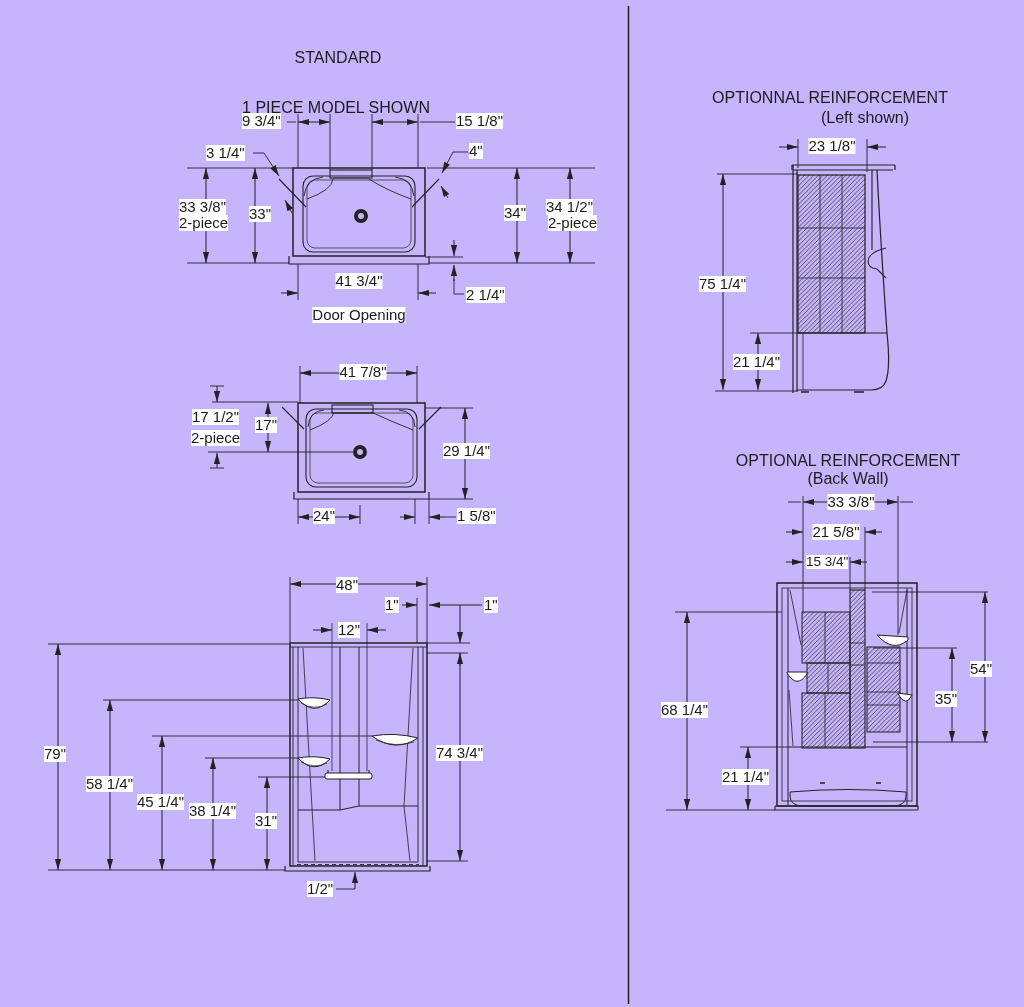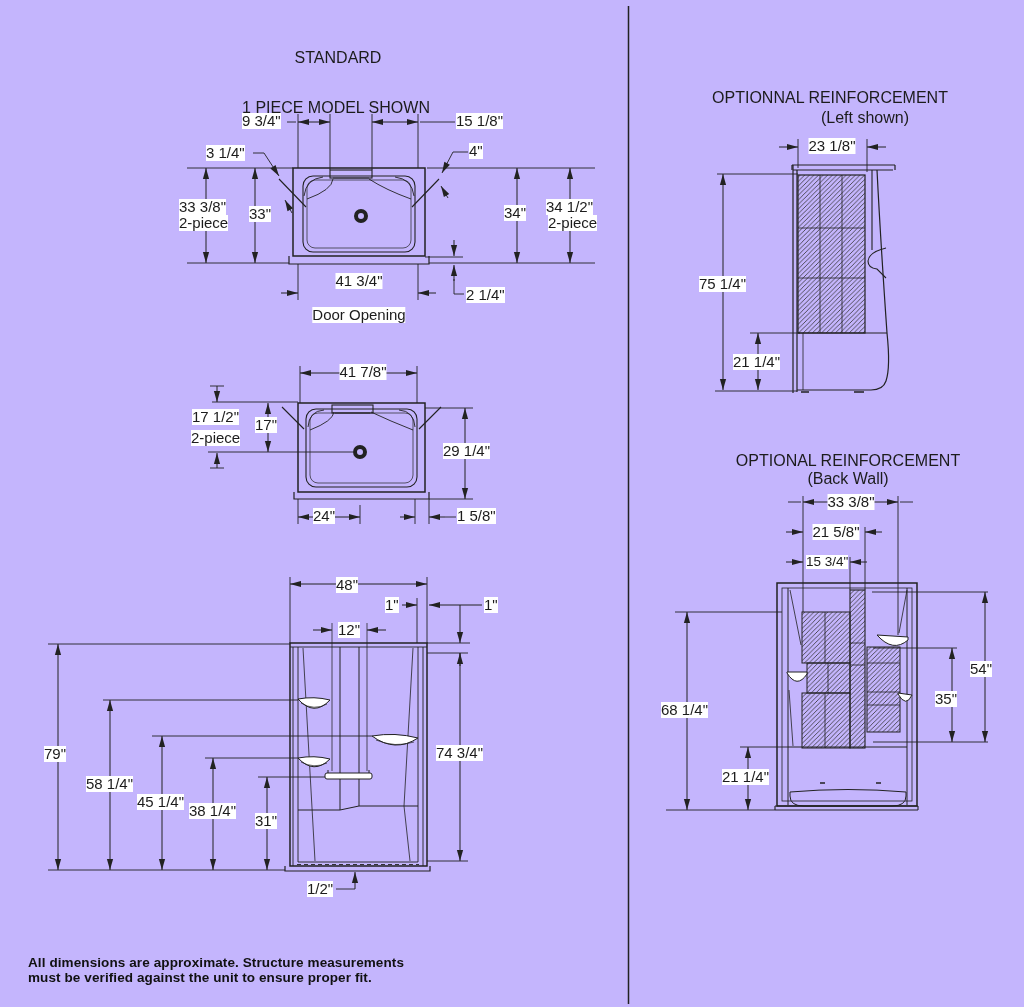--- a/index.html
+++ b/index.html
@@ -249,16 +249,14 @@
 <div class="lb ti cx" style="left:848px;top:453px;">OPTIONAL REINFORCEMENT</div>
 <div class="lb ti cx" style="left:848px;top:471px;">(Back Wall)</div>
 <div class="lb cx" style="left:851px;top:494px;">33 3/8"</div>
 <div class="lb cx" style="left:836px;top:524px;">21 5/8"</div>
 <div class="lb sm" style="left:806px;top:555px;">15 3/4"</div>
 <div class="lb" style="left:661px;top:702px;">68 1/4"</div>
 <div class="lb" style="left:722px;top:769px;">21 1/4"</div>
 <div class="lb" style="left:970px;top:661px;">54"</div>
 <div class="lb" style="left:935px;top:691px;">35"</div>
 
-<div class="ft" style="left:28px;top:956px;">All dimensions are approximate. Structure measurements</div>
-<div class="ft" style="left:28px;top:971px;">must be verified against the unit to ensure proper fit.</div>
 
 </div>
 
 </body></html>

